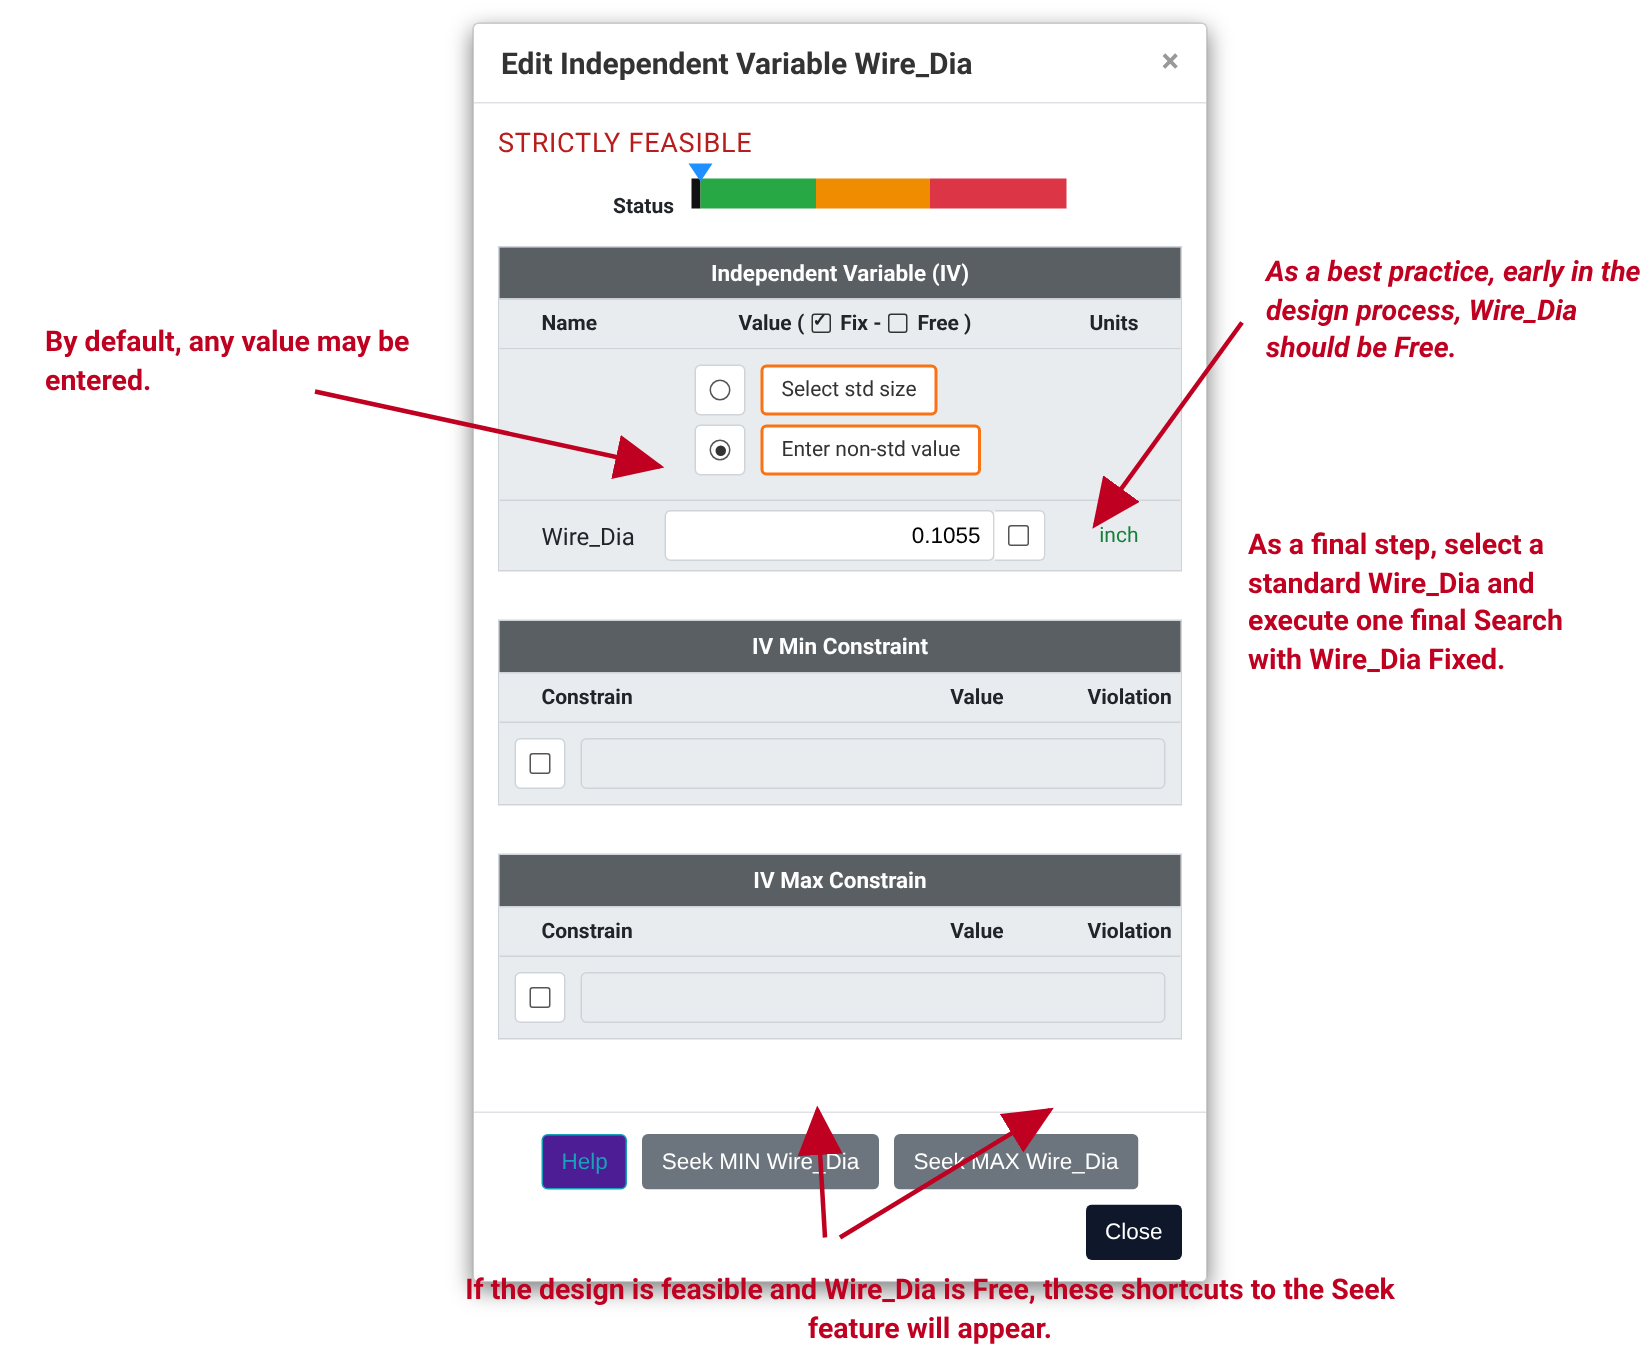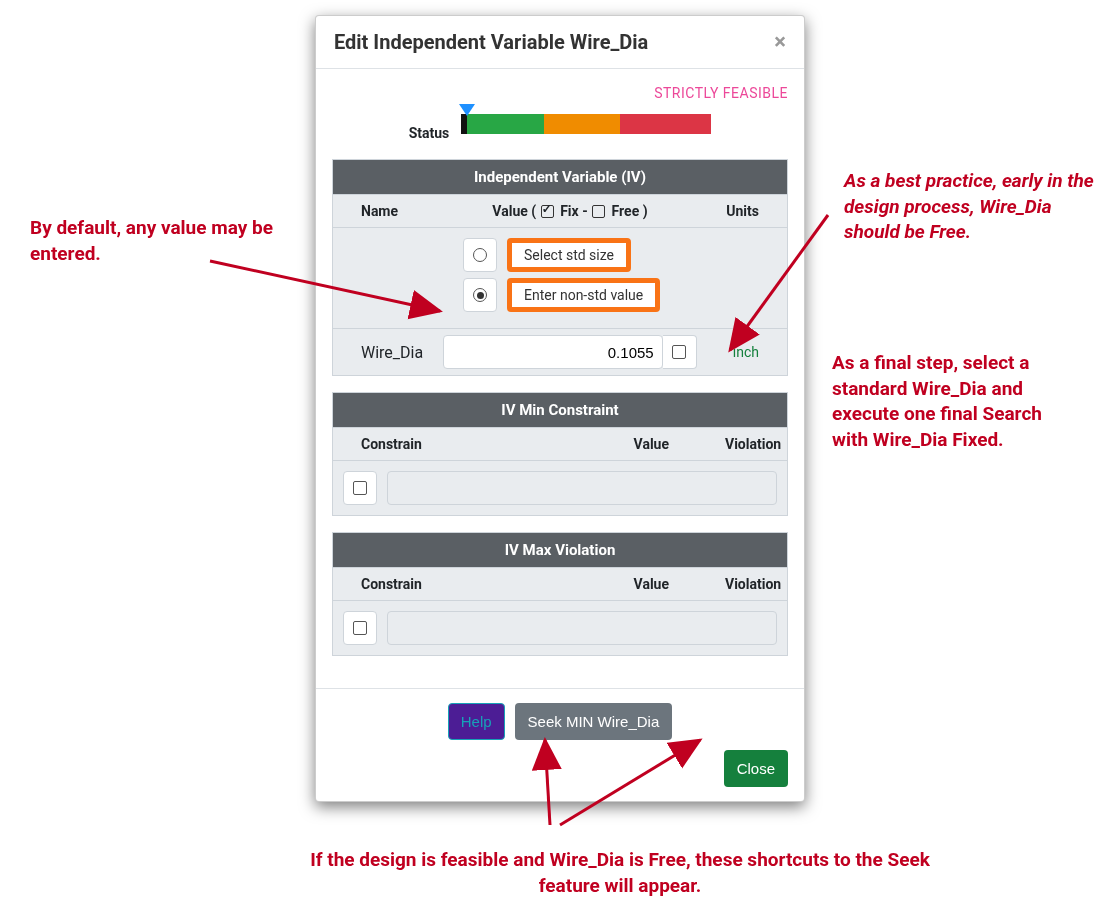--- a/index.html
+++ b/index.html
@@ -39,21 +39,21 @@
   .close-x {
     font-size: 22px;
     color: #999;
     font-weight: 700;
     cursor: pointer;
     line-height: 1;
   }
 
   .modal-body { padding: 16px; }
 
-  .status-title { text-align: right; font-size: 14px; color: #ec4899; letter-spacing: 0.5px; }
+  .status-title { text-align: left; font-size: 18px; color: #b91c1c; letter-spacing: 0.5px; }
   .status-row {
     display: flex;
     align-items: center;
     justify-content: center;
     gap: 12px;
     margin: 6px 0 18px 0;
   }
   .status-label { font-weight: 700; font-size: 14px; margin-top: 18px; }
   .status-bar {
     position: relative;
@@ -69,21 +69,21 @@
   .status-marker {
     position: absolute;
     left: -2px;
     top: -10px;
     width: 0; height: 0;
     border-left: 8px solid transparent;
     border-right: 8px solid transparent;
     border-top: 12px solid #1e90ff;
   }
 
-  .section { margin-bottom: 16px; border: 1px solid #ced4da; }
+  .section { margin-bottom: 32px; border: 1px solid #ced4da; }
   .section-head {
     background: #5a5f64;
     color: #fff;
     font-weight: 700;
     text-align: center;
     padding: 8px;
     font-size: 15px;
   }
   .cols-row {
     display: flex;
@@ -104,21 +104,21 @@
   }
   .radio-line { margin-bottom: 6px; display: flex; align-items: center; gap: 10px; }
   .radio-box {
     display: inline-flex; align-items: center; justify-content: center;
     width: 34px; height: 34px;
     background: #fff; border: 1px solid #ced4da; border-radius: 4px;
   }
   .pseudo-btn {
     display: inline-flex; align-items: center;
     height: 34px; padding: 0 12px;
-    background: #fff; border: 5px solid #f97316; border-radius: 4px;
+    background: #fff; border: 2px solid #f97316; border-radius: 4px;
     font-size: 14px; color: #333;
   }
   .radio-outer {
     width: 14px; height: 14px; border-radius: 50%;
     border: 1.5px solid #555;
     display: inline-flex; align-items: center; justify-content: center;
   }
   .radio-inner { width: 7px; height: 7px; border-radius: 50%; background: #333; }
 
   .data-row {
@@ -171,21 +171,21 @@
   .footer-row1 {
     width: 100%;
     display: flex; justify-content: center; gap: 10px;
   }
   .btn {
     padding: 7px 12px; font-size: 15px; border-radius: 4px; cursor: pointer;
     border: 1px solid transparent; line-height: 1.4;
   }
   .btn-outline-info { background: #4c1d95; color: #17a2b8; border-color: #17a2b8; }
   .btn-secondary { background: #6c757d; color: #fff; }
-  .btn-primary { background: #15803d; color: #fff; }
+  .btn-primary { background: #0f172a; color: #fff; }
 
   .annot {
     position: absolute;
     color: #c00020;
     font-weight: 700;
     font-size: 19px;
     line-height: 1.35;
   }
   svg.arrows {
     position: absolute; left: 0; top: 0;
@@ -275,40 +275,41 @@
       </div>
       <div class="constraint-body">
         <div class="chk-standalone">
           <div class="chk"></div>
         </div>
         <div class="disabled-input"></div>
       </div>
     </div>
 
     <div class="section">
-      <div class="section-head">IV Max Violation</div>
+      <div class="section-head">IV Max Constrain</div>
       <div class="cols-row">
         <div class="col-name" style="width:130px">Constrain</div>
         <div class="col-value" style="text-align:right">Value</div>
         <div class="col-viol">Violation</div>
       </div>
       <div class="constraint-body">
         <div class="chk-standalone">
           <div class="chk"></div>
         </div>
         <div class="disabled-input"></div>
       </div>
     </div>
 
   </div>
 
   <div class="modal-footer">
     <div class="footer-row1">
       <button class="btn btn-outline-info">Help</button>
       <button class="btn btn-secondary">Seek MIN Wire_Dia</button>
+      <button class="btn btn-secondary">Seek MAX Wire_Dia</button>
     </div>
     <button class="btn btn-primary">Close</button>
   </div>
 
 </div>
 
 <div class="annot" style="left:30px; top:215px; width:260px;">By default, any value may be entered.</div>
 <div class="annot" style="left:844px; top:168px; width:250px;font-style:italic;">As a best practice, early in the design process, Wire_Dia should be Free.</div>
 <div class="annot" style="left:832px; top:350px; width:250px;">As a final step, select a standard Wire_Dia and execute one final Search with Wire_Dia Fixed.</div>
 <div class="annot" style="left:290px; top:847px; width:660px;text-align:center;">If the design is feasible and Wire_Dia is Free, these shortcuts to the Seek feature will appear.</div>

